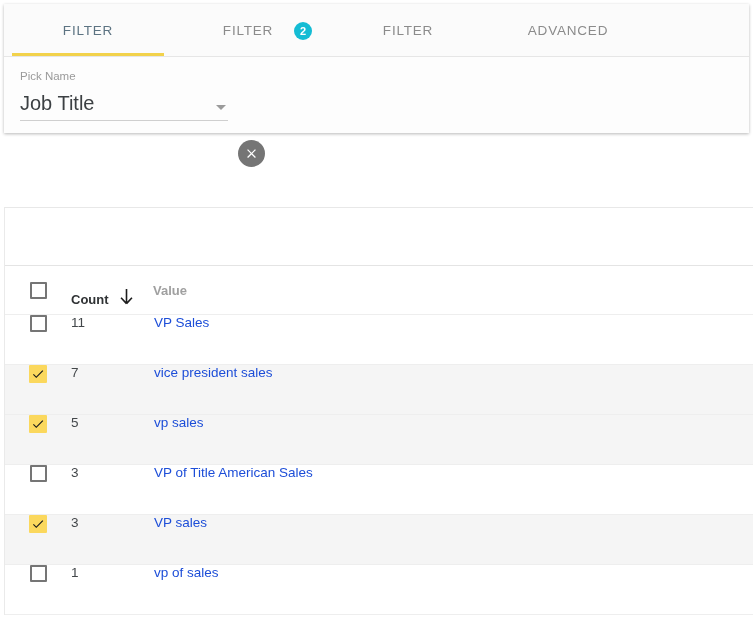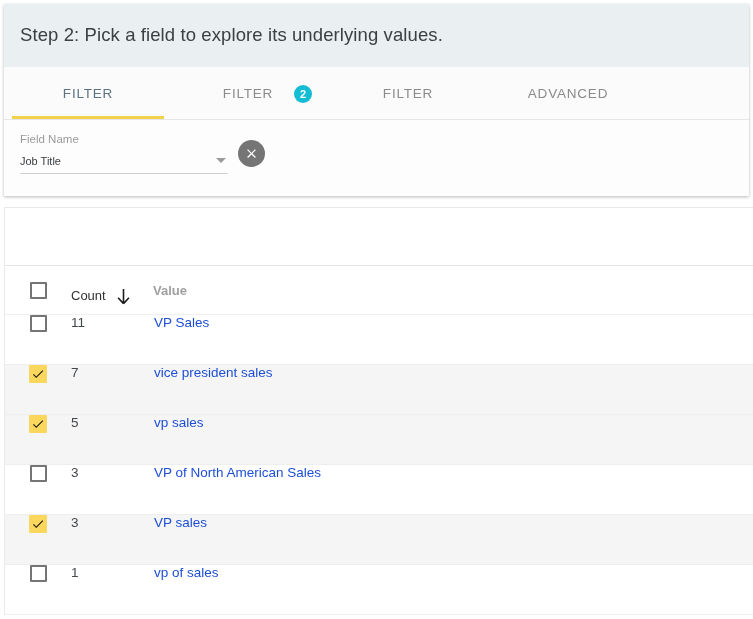--- a/index.html
+++ b/index.html
@@ -108,21 +108,21 @@
     line-height: 1;
     margin-bottom: 9px;
   }
   .field-select {
     position: relative;
     border-bottom: 1px solid #cfcfcf;
     padding-bottom: 6px;
     cursor: pointer;
   }
   .field-value {
-    font-size: 11px;
+    font-size: 20px;
     color: #3c4043;
     line-height: 1.1;
   }
   .chevron-down {
     position: absolute;
     right: 2px;
     bottom: 10px;
     width: 0;
     height: 0;
     border-left: 5px solid transparent;
@@ -200,23 +200,23 @@
     flex: 1;
     font-size: 13.5px;
     color: #1d4ed8;
     padding-left: 1px;
   }
 
   .th-count {
     width: 82px;
     flex: none;
     display: flex;
-    align-items: flex-start;
+    align-items: flex-end;
     font-size: 13px;
-    font-weight: normal;
+    font-weight: bold;
     color: #2f3234;
     cursor: pointer;
     margin-top: 15px;
   }
   .th-value {
     flex: 1;
     font-size: 13px;
     color: #a0a0a0;
     cursor: pointer;
     font-weight: bold;
@@ -243,44 +243,41 @@
     justify-content: center;
     width: 18px;
     height: 18px;
   }
 </style>
 </head>
 <body>
 
 <div class="panel">
 
-  <div class="step-header">
-    <div class="step-header-title">Step 2: Pick a field to explore its underlying values.</div>
-  </div>
 
   <div class="tabbar">
     <div class="tab active" style="left:8px;width:152px;">
       <span>FILTER</span>
     </div>
     <div class="tab" style="left:180px;width:128px;">
       <span>FILTER</span>
     </div>
     <div class="tab-badge" style="left:290px;">2</div>
     <div class="tab" style="left:340px;width:128px;">
       <span>FILTER</span>
     </div>
     <div class="tab" style="left:490px;width:148px;">
       <span>ADVANCED</span>
     </div>
     <div class="tab-underline"></div>
   </div>
 
   <div class="field-row">
     <div class="field-group">
-      <div class="field-label">Field Name</div>
+      <div class="field-label">Pick Name</div>
       <div class="field-select">
         <div class="field-value">Job Title</div>
         <span class="chevron-down"></span>
       </div>
     </div>
   </div>
 </div>
 
 <div class="clear-btn">
   <div class="clear-circle">
@@ -339,21 +336,21 @@
           </div>
         </div>
         <div class="cell-count">5</div>
         <div class="cell-value">vp sales</div>
       </div>
       <div class="row">
         <div class="cell-check">
           <div class="checkbox"></div>
         </div>
         <div class="cell-count">3</div>
-        <div class="cell-value">VP of North American Sales</div>
+        <div class="cell-value">VP of Title American Sales</div>
       </div>
       <div class="row selected">
         <div class="cell-check">
           <div class="checkbox checked">
             <svg width="14" height="14" viewBox="0 0 24 24">
               <path d="M9 16.2 4.8 12l-1.4 1.4L9 19 21 7l-1.4-1.4z" fill="#1b1b1b"></path>
             </svg>
           </div>
         </div>
         <div class="cell-count">3</div>

